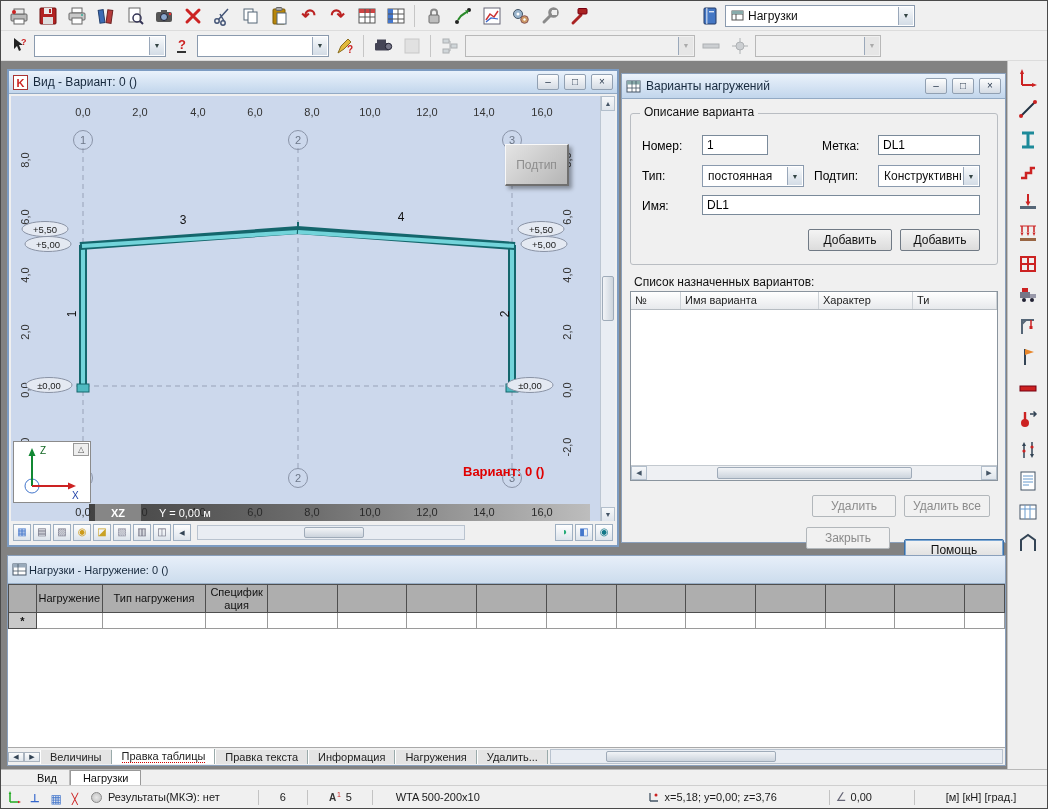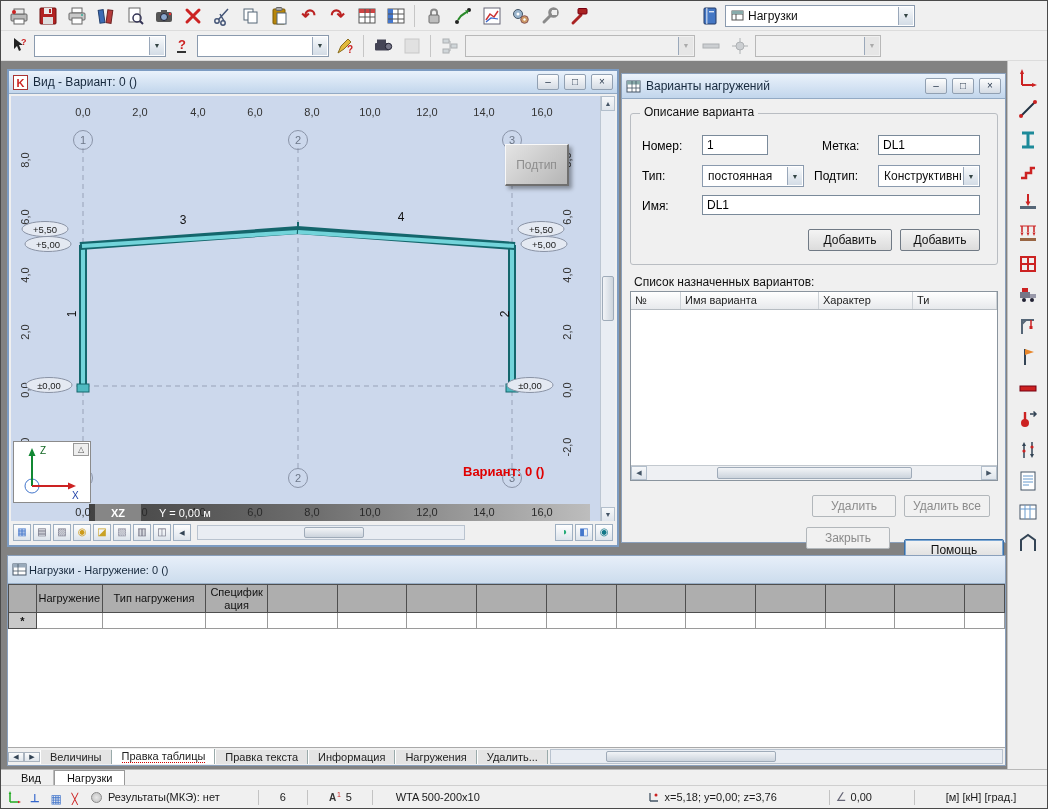--- a/index.html
+++ b/index.html
@@ -77,21 +77,21 @@
   .gridtbl td{border:1px solid #9a9a9a;background:#fff;height:16px;font-size:11px}
   .gridtbl td.sel{background:#c9c9c9;border-color:#4e4e4e;text-align:center;font-weight:bold}
   .ptabs{position:absolute;left:0;right:0;bottom:0;height:18px;background:#f0f0f0;border-top:1px solid #a9a9a9;display:flex;align-items:center}
   .tabnav{width:16px;display:flex;align-items:center;justify-content:center;font-size:7px;color:#345;border:1px solid #aab4bf;background:linear-gradient(#fbfcfd,#e0e6ec);flex:0 0 auto}
   .sheet{padding:1px 9px;border-right:1px solid #9aa;border-left:1px solid #fff;font-size:11px;display:flex;align-items:center;color:#222;white-space:nowrap;background:#e4e4e4;flex:0 0 auto}
   .sheet.active{background:#fff}
   .sheet.active span{border-bottom:1px dotted #d00000}
   .ptabs .hscroll{margin-top:1px}
 
   
-  .btabs{height:16px;background:#f0f0f0;border-top:1px solid #b9b9b9;display:flex;align-items:center;padding-left:8px;gap:0}
+  .btabs{height:16px;background:#f0f0f0;border-top:1px solid #b9b9b9;display:flex;align-items:center;padding-left:24px;gap:0}
   .btab{padding:0 12px;font-size:11px;height:15px;display:flex;align-items:center;border-right:1px solid #bbb}
   .btab.active{background:#fff;border:1px solid #999;border-bottom:none}
   .status{height:23px;background:#f0f0f0;border-top:1px solid #cfcfcf;display:flex;align-items:center;padding:0 6px;gap:6px;font-size:11px;color:#1a1a1a}
   .ssep{width:1px;height:15px;background:#c3c3c3;flex:0 0 auto}
   .sbox{display:flex;align-items:center;justify-content:center;gap:4px;white-space:nowrap}
   .radio{width:11px;height:11px;border-radius:50%;border:1px solid #8a8a8a;background:radial-gradient(#e8e8e8,#bdbdbd);flex:0 0 auto}
 
   svg text{font-family:"Liberation Sans",sans-serif}
 </style>
 </head>

